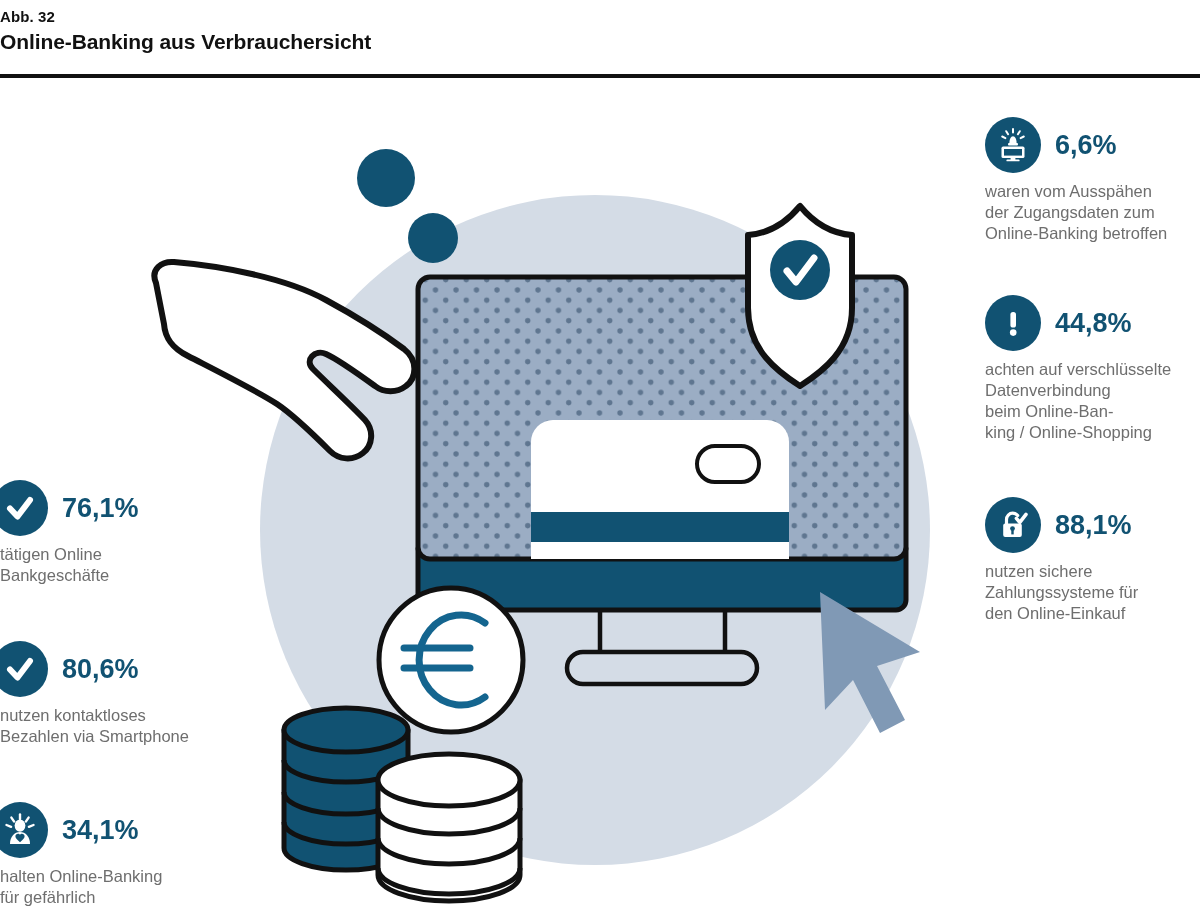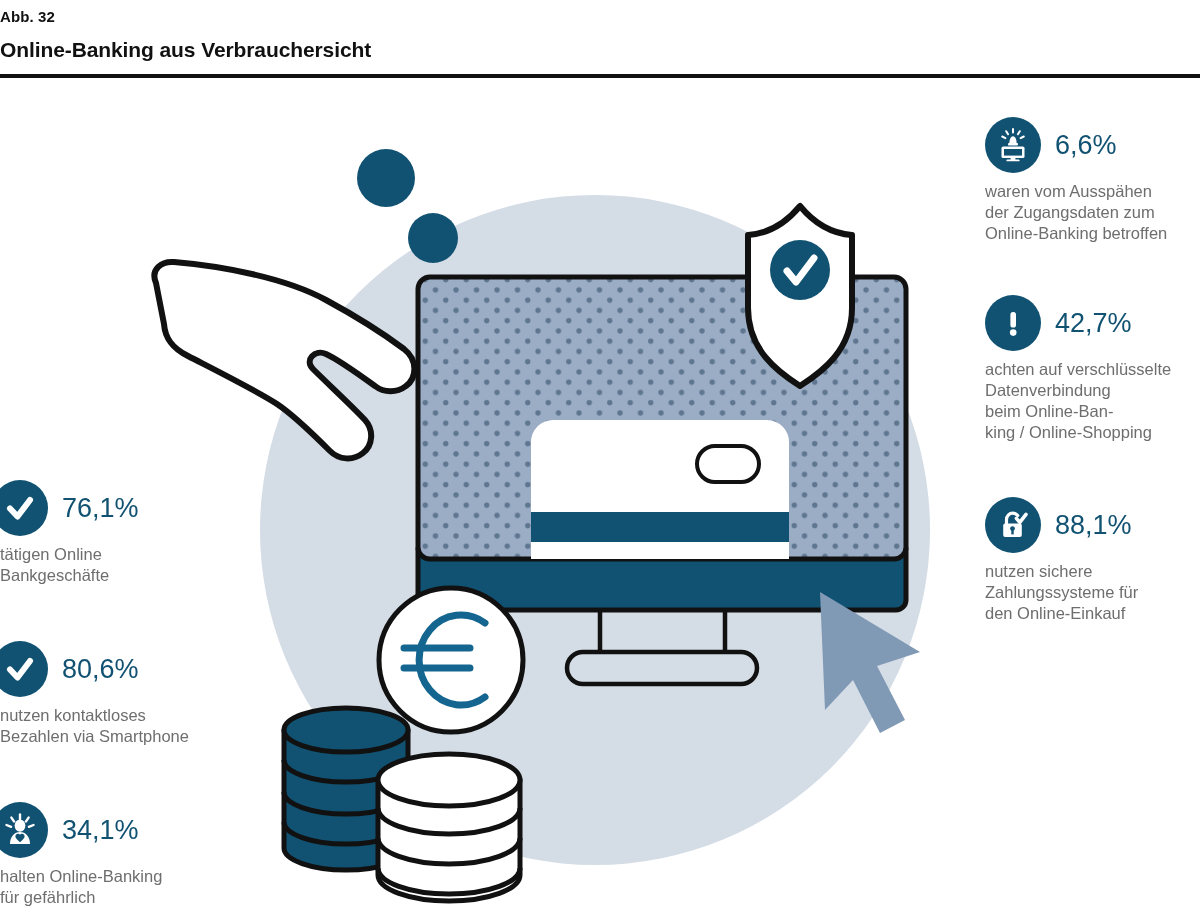--- a/index.html
+++ b/index.html
@@ -33,21 +33,21 @@
   #fig-label {
     position: absolute;
     left: 0; top: 8px;
     font-size: 15px;
     font-weight: bold;
     color: #111111;
     letter-spacing: 0.1px;
   }
   #page-title {
     position: absolute;
-    left: 0; top: 38px;
+    left: 0; top: 30px;
     font-size: 21px;
     font-weight: bold;
     color: #111111;
     letter-spacing: -0.1px;
   }
   #header-rule {
     position: absolute;
     left: 0; top: 74px;
     width: 1200px;
     height: 4px;
@@ -79,21 +79,21 @@
     border-radius: 50%;
     background: #115272;
     flex: 0 0 56px;
     display: flex;
     align-items: center;
     justify-content: center;
   }
   .stat-icon svg { display:block; }
   .stat-value {
     font-size: 27px;
-    font-weight: normal;
+    font-weight: bold;
     color: #115272;
     letter-spacing: 0px;
     white-space: nowrap;
   }
   .stat-desc {
     margin-top: 8px;
     font-size: 16.5px;
     line-height: 21px;
     color: #6e6e6e;
     white-space: pre-line;
@@ -265,21 +265,21 @@
   </div>
 
   <div class="stat right" style="top:295px">
     <div class="stat-head">
       <span class="stat-icon">
         <svg width="34" height="34" viewBox="0 0 34 34">
           <rect x="14.4" y="6" width="5.6" height="15.5" rx="2.6" fill="#ffffff"></rect>
           <circle cx="17.2" cy="26.6" r="3.3" fill="#ffffff"></circle>
         </svg>
       </span>
-      <span class="stat-value">42,7%</span>
+      <span class="stat-value">44,8%</span>
     </div>
     <div class="stat-desc">achten auf verschlüsselte
 Datenverbindung
 beim Online-Ban-
 king / Online-Shopping</div>
   </div>
 
   <div class="stat right" style="top:497px">
     <div class="stat-head">
       <span class="stat-icon">

